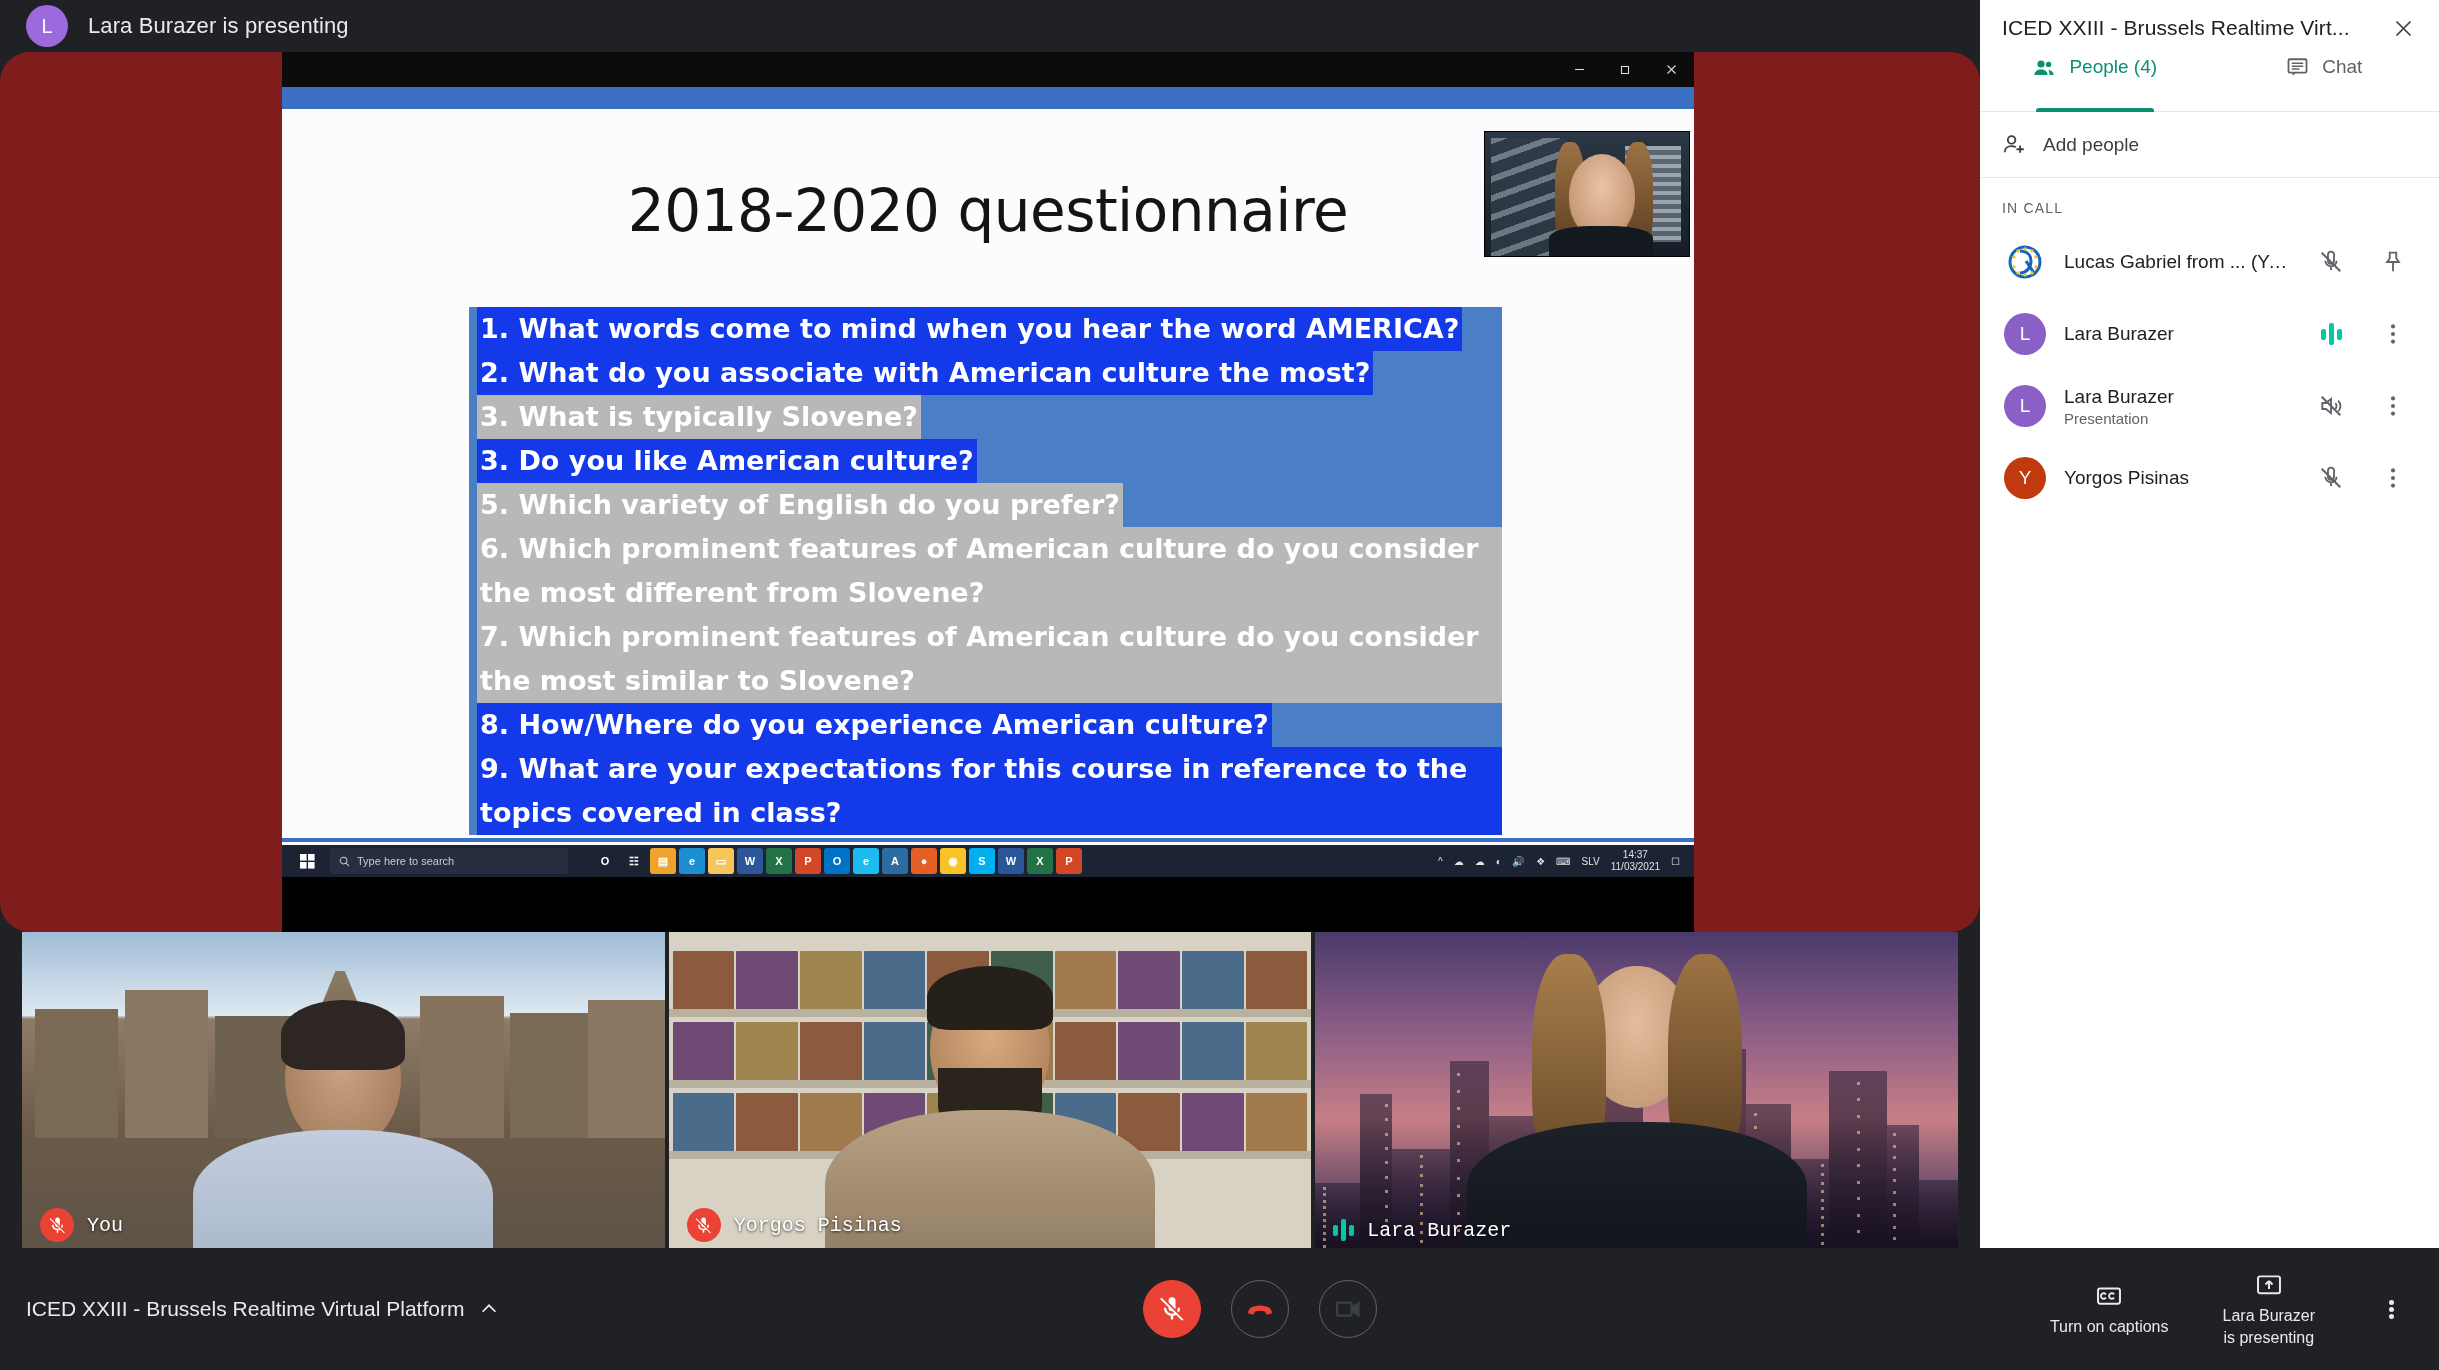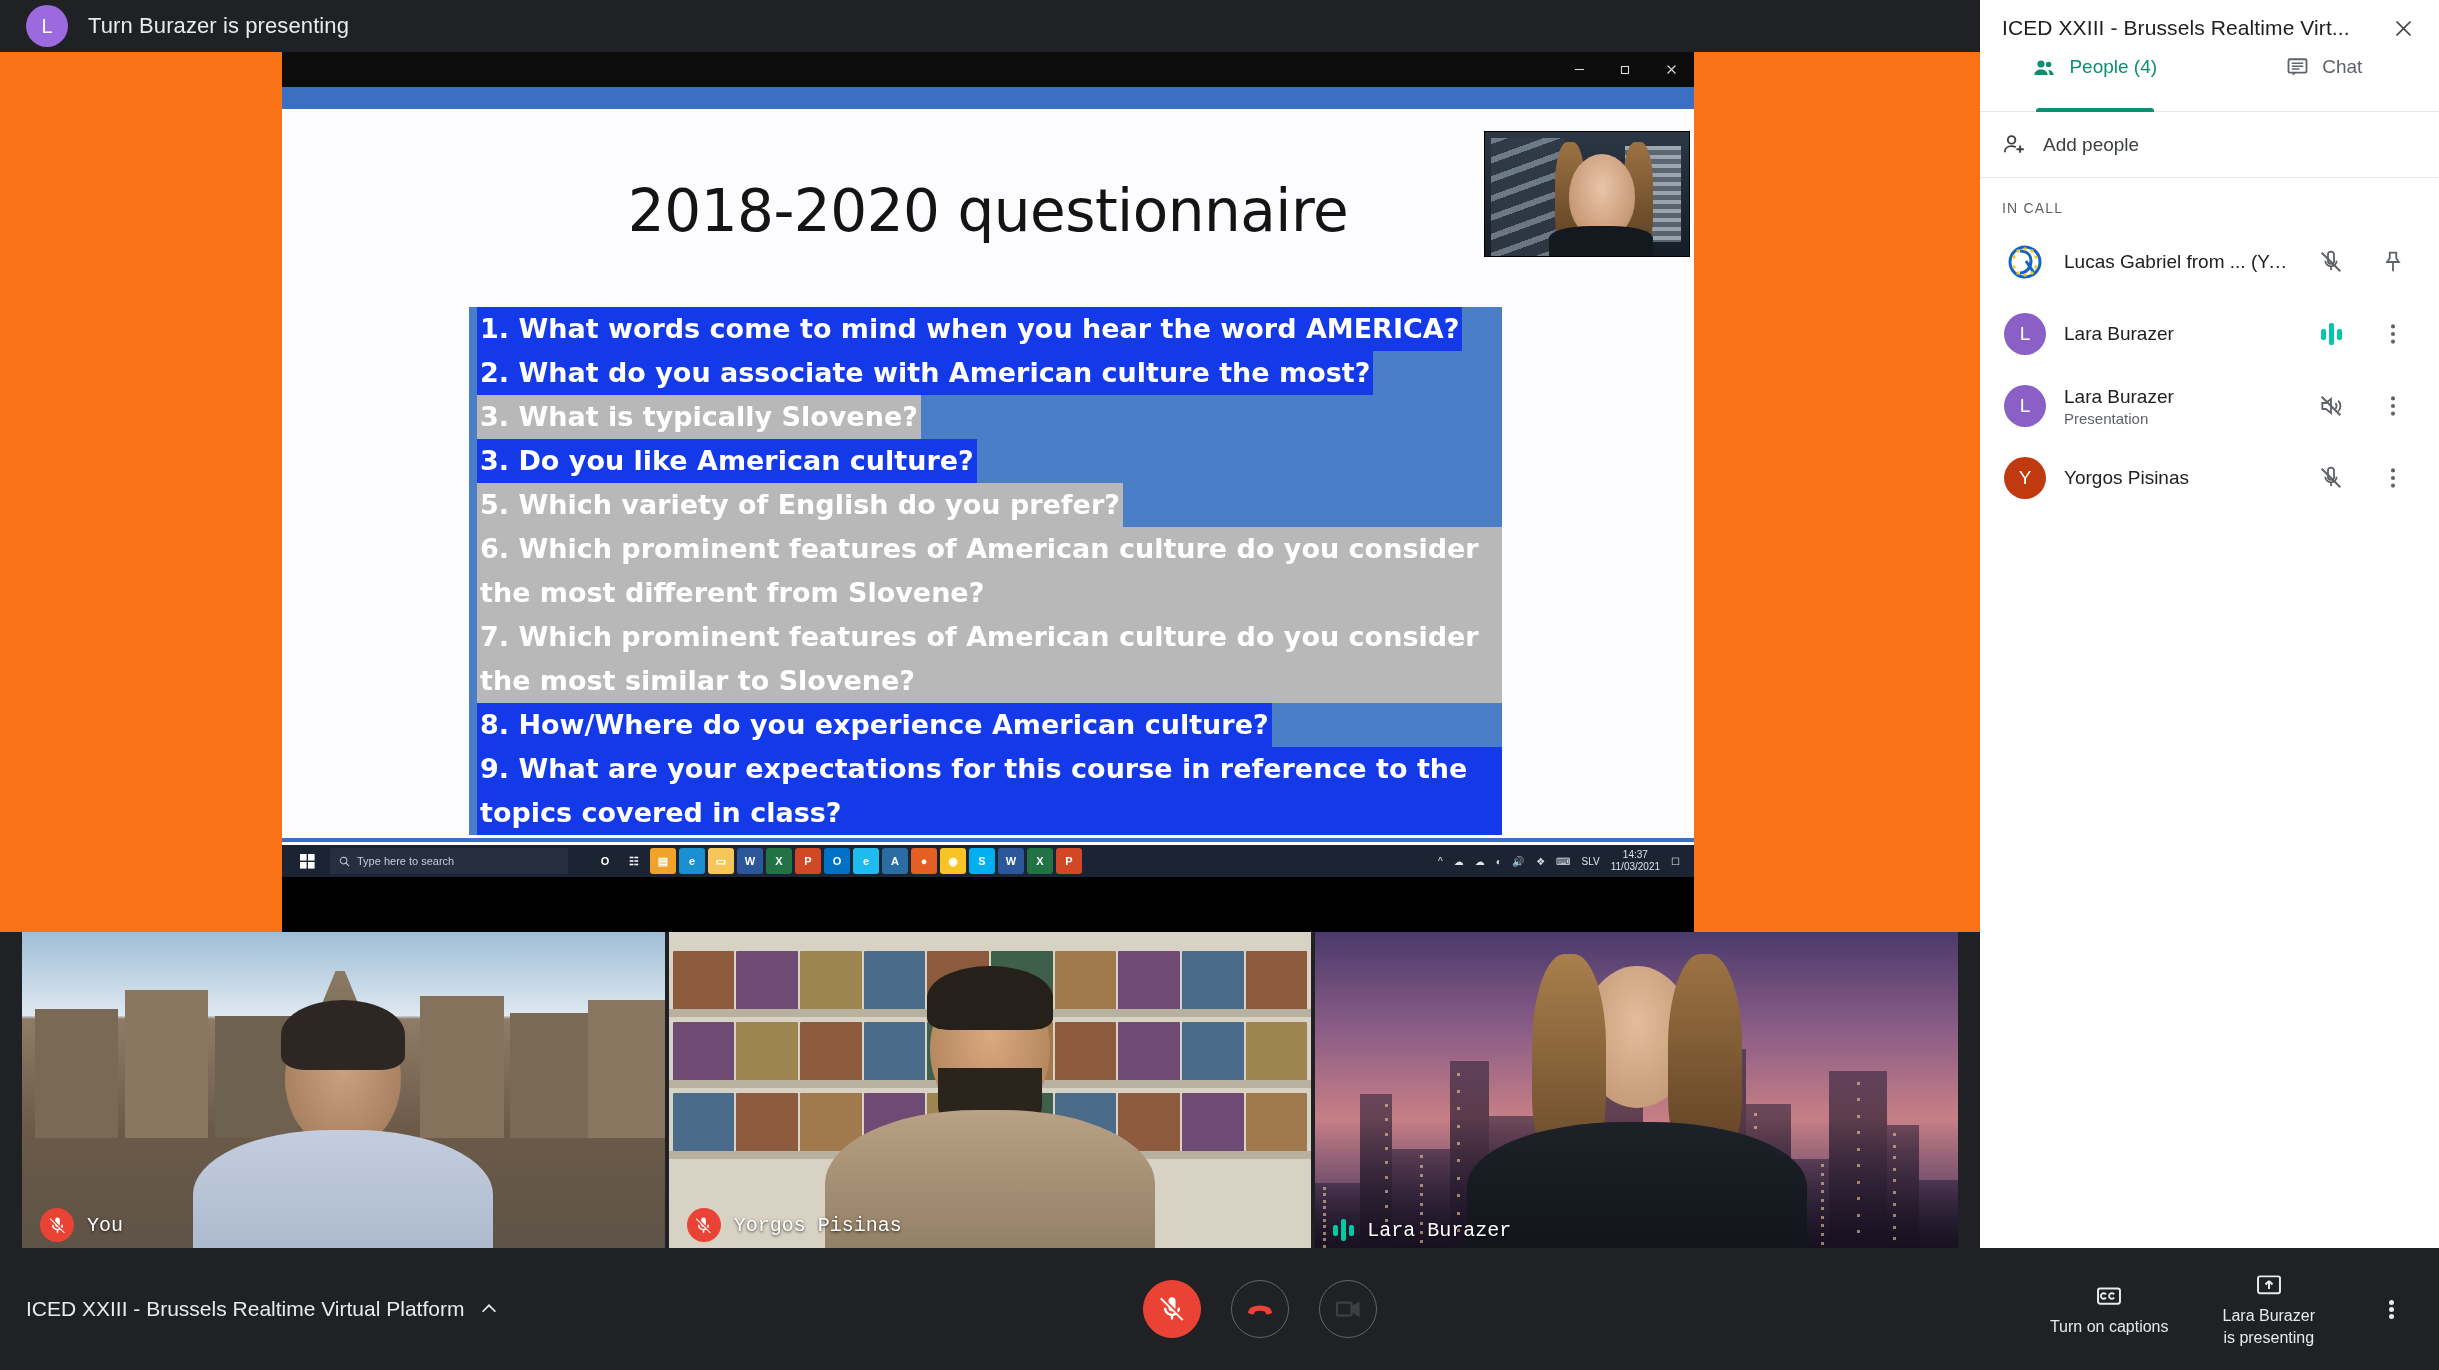--- a/index.html
+++ b/index.html
@@ -30,21 +30,22 @@
   }
   .banner-text {
     margin-left: 20px; color: #e8eaed;
     font-size: 22px; letter-spacing: .1px;
   }
 
   
   .stage {
     position: absolute; left: 0; top: 52px;
     width: 1980px; height: 880px;
-    background: #f97316;
+    background: #7f1d1d;
+    border-radius: 30px;
   }
 
   
   .shared-window {
     position: absolute;
     left: 282px; top: 0px;
     width: 1412px; height: 880px;
     background: #000;
   }
   .win-titlebar {
@@ -349,21 +350,21 @@
   }
   .kebab-dot { width: 5px; height: 5px; background: currentColor; border-radius: 50%; margin: 2px 0; }
 </style>
 </head>
 <body>
 
 <div id="app">
 
   <div class="presenting-banner">
     <div class="banner-avatar">L</div>
-    <div class="banner-text">Turn Burazer is presenting</div>
+    <div class="banner-text">Lara Burazer is presenting</div>
   </div>
 
   <div class="stage">
 
     <div class="shared-window">
 
       <div class="win-titlebar">
         <div class="win-btn">
           <svg width="13" height="13" viewBox="0 0 13 13">
               <path d="M2 6.5h9" stroke="#d8d8d8" stroke-width="1.1"></path>

